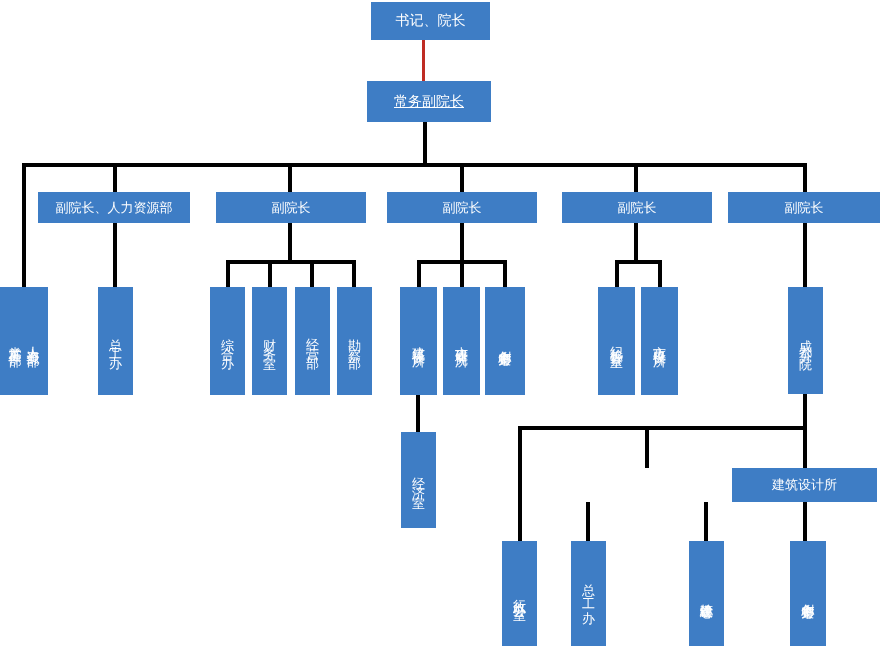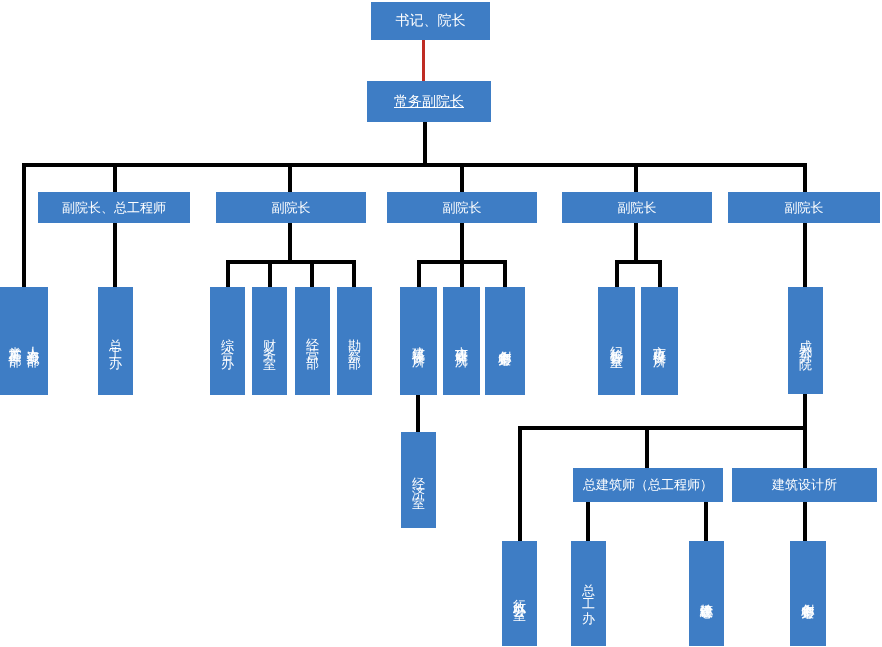--- a/index.html
+++ b/index.html
@@ -107,21 +107,21 @@
   <div class="ln" style="left:803px; top:502px; width:4px; height:39px;"></div>
 
   <div class="box big" style="left:371px; top:2px; width:119px; height:38px;">
     <span>书记、院长</span>
   </div>
   <div class="box big" style="left:367px; top:81px; width:124px; height:41px;text-decoration:underline;">
     <span>常务副院长</span>
   </div>
 
   <div class="box" style="left:38px; top:192px; width:152px; height:31px;">
-    <span>副院长、总工程师</span>
+    <span>副院长、人力资源部</span>
   </div>
   <div class="box" style="left:216px; top:192px; width:150px; height:31px;">
     <span>副院长</span>
   </div>
   <div class="box" style="left:387px; top:192px; width:150px; height:31px;">
     <span>副院长</span>
   </div>
   <div class="box" style="left:562px; top:192px; width:150px; height:31px;">
     <span>副院长</span>
   </div>
@@ -164,23 +164,20 @@
     <span>市政设计所</span>
   </div>
   <div class="vbox" style="left:788px; top:287px; width:35px; height:107px;">
     <span class="ls4">成都分院</span>
   </div>
 
   <div class="vbox" style="left:401px; top:432px; width:35px; height:96px;">
     <span class="ls3">经济室</span>
   </div>
 
-  <div class="box" style="left:573px; top:468px; width:150px; height:34px;">
-    <span>总建筑师（总工程师）</span>
-  </div>
   <div class="box" style="left:732px; top:468px; width:145px; height:34px;">
     <span>建筑设计所</span>
   </div>
 
   <div class="vbox" style="left:502px; top:541px; width:35px; height:105px;">
     <span>行政办公室</span>
   </div>
   <div class="vbox" style="left:571px; top:541px; width:35px; height:105px;">
     <span class="ls3x">总工办</span>
   </div>

